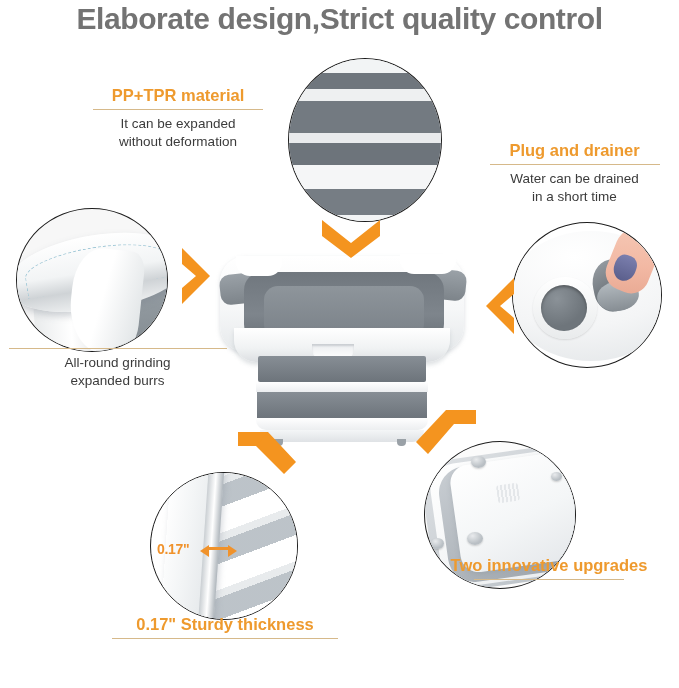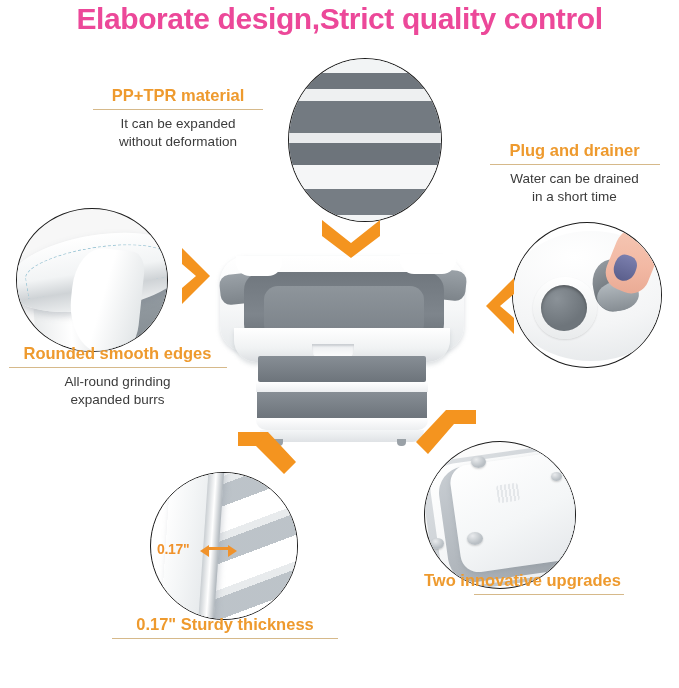--- a/index.html
+++ b/index.html
@@ -20,21 +20,21 @@
 
   
   .page-title {
     position: absolute;
     left: 0;
     top: 2px;
     width: 679px;
     text-align: center;
     font-size: 30px;
     font-weight: bold;
-    color: #ec4899;
+    color: #737373;
     letter-spacing: -0.4px;
     white-space: nowrap;
   }
 
   
   .feature { position: absolute; }
   .feature-heading {
     font-size: 16.5px;
     font-weight: bold;
     color: #EE9A2E;
@@ -55,21 +55,21 @@
   }
 
   .f-material      { left: 78px;  top: 86px;  width: 200px; text-align: center; }
   .f-material .feature-rule { width: 170px; }
   .f-plug          { left: 482px; top: 141px; width: 185px; text-align: center; }
   .f-plug .feature-rule { width: 170px; }
   .f-edges         { left: 0px;   top: 344px; width: 235px; text-align: center; }
   .f-edges .feature-rule { width: 218px; }
   .f-thickness     { left: 100px; top: 615px; width: 250px; text-align: center; }
   .f-thickness .feature-rule { width: 226px; }
-  .f-upgrades      { left: 424px; top: 571px; width: 250px; }
+  .f-upgrades      { left: 424px; top: 556px; width: 250px; text-align: center; }
   .f-upgrades .feature-rule { width: 150px; }
 
   
   .bubble {
     position: absolute;
     border-radius: 50%;
     border: 1.6px solid #1d1d1d;
     overflow: hidden;
     background: #f7f7f7;
   }
@@ -429,21 +429,20 @@
   </div>
 
   <div class="feature f-plug">
     <div class="feature-heading">Plug and drainer</div>
     <div class="feature-rule"></div>
     <div class="feature-desc">Water can be drained
 in a short time</div>
   </div>
 
   <div class="feature f-edges">
-    <div class="feature-heading">Rounded smooth edges</div>
     <div class="feature-rule"></div>
     <div class="feature-desc">All-round grinding
 expanded burrs</div>
   </div>
 
   <div class="feature f-thickness">
     <div class="feature-heading">0.17" Sturdy thickness</div>
     <div class="feature-rule"></div>
   </div>
 

